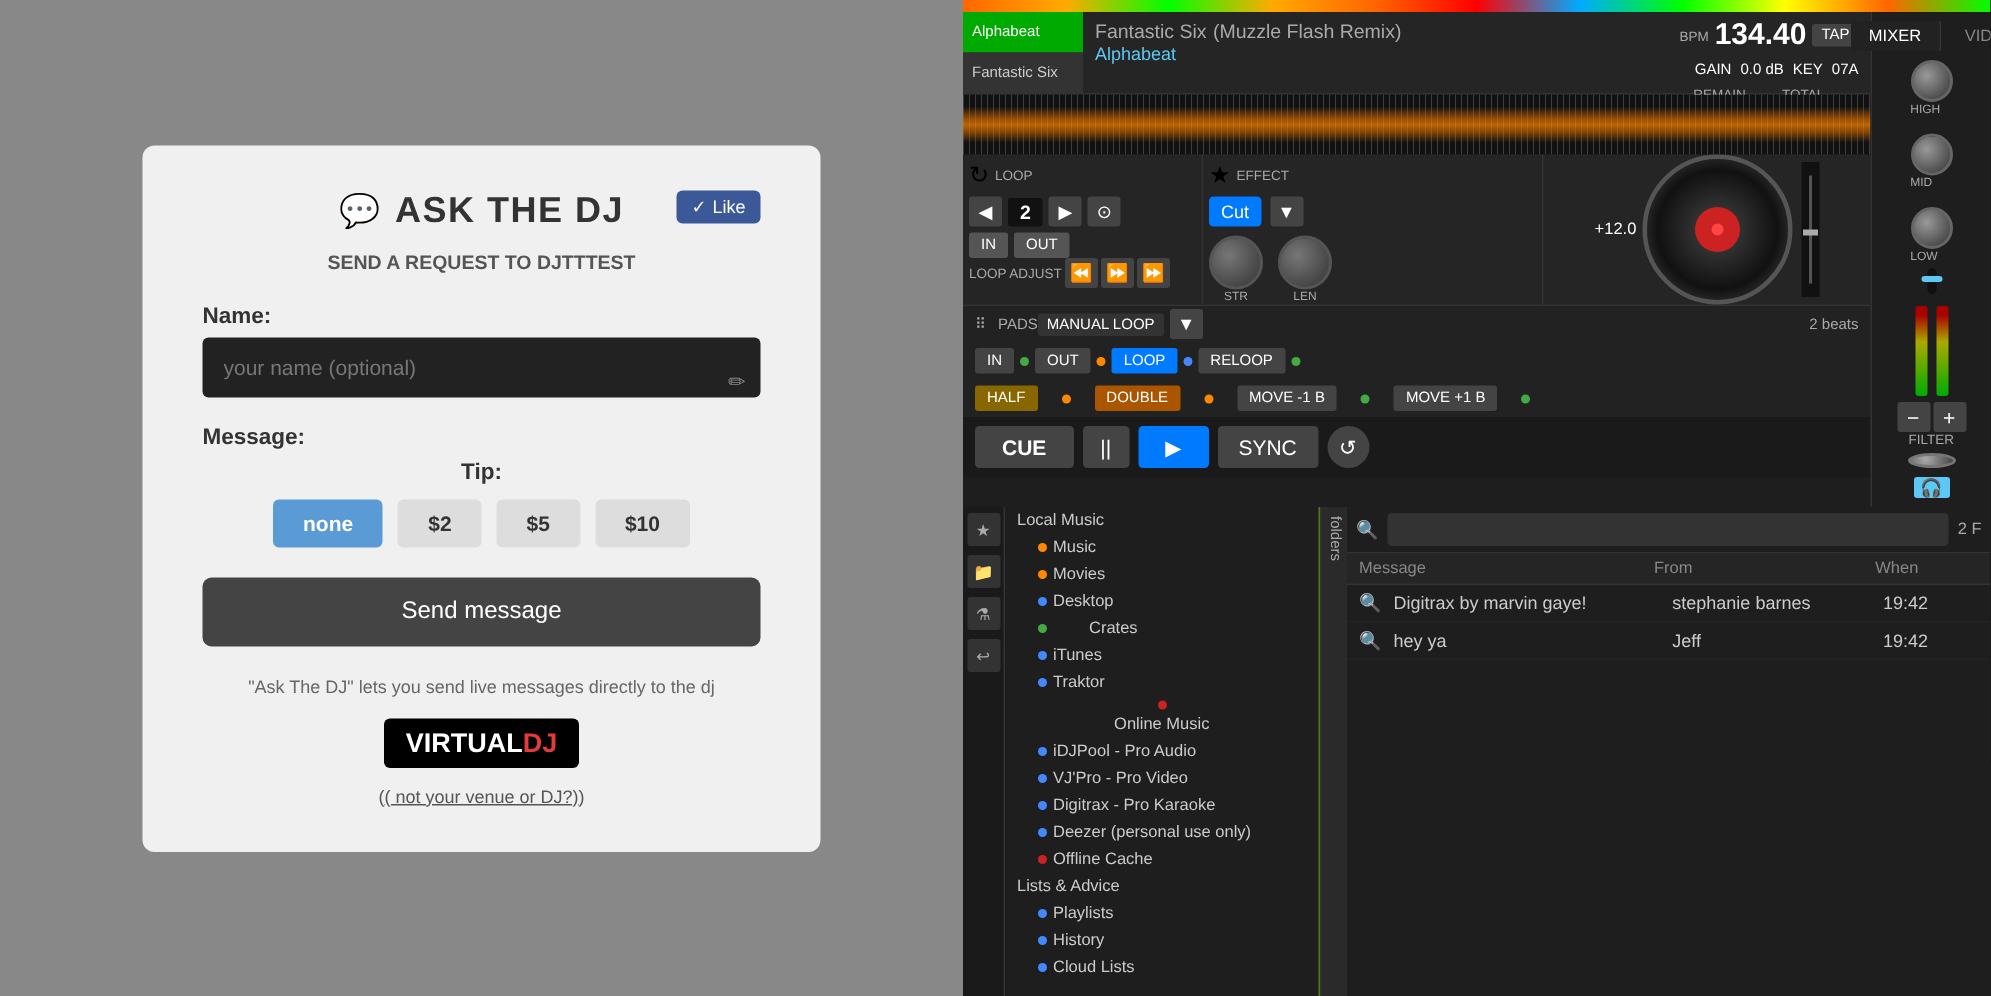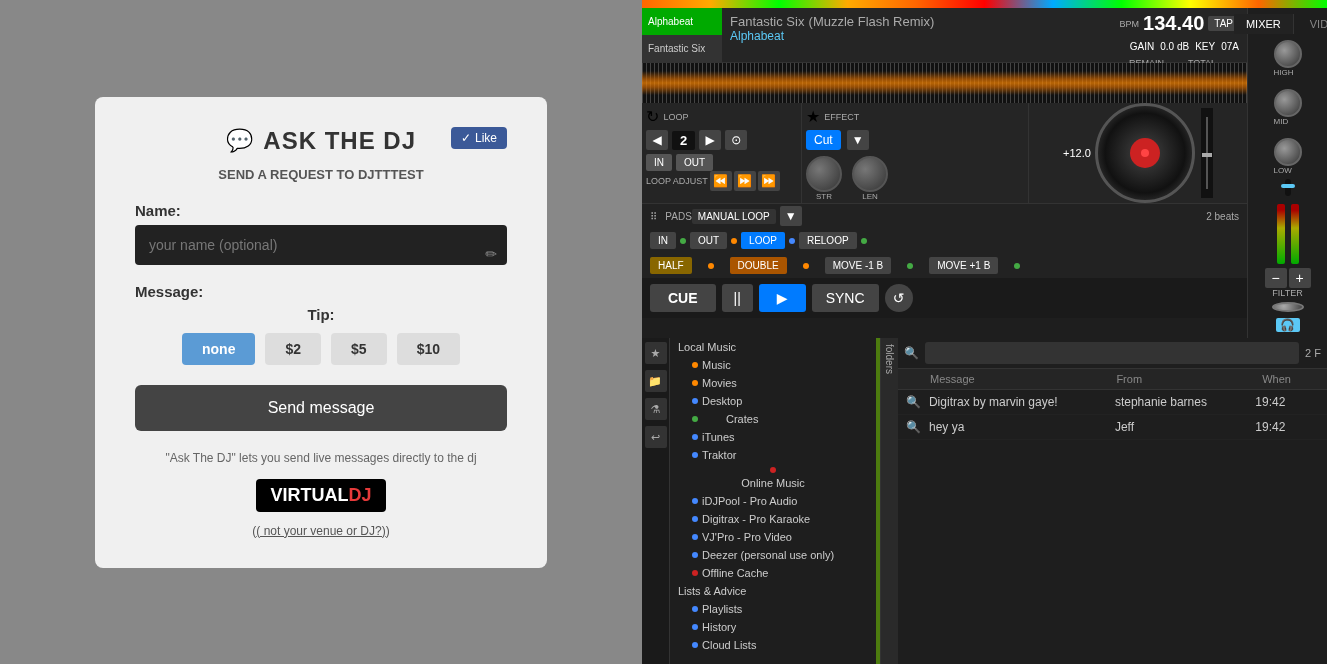--- a/index.html
+++ b/index.html
@@ -764,21 +764,21 @@
       cursor: pointer;
       display: flex;
       align-items: center;
       justify-content: center;
     }
 
     .file-tree {
       width: 210px;
       background: #1e1e1e;
       overflow-y: auto;
-      border-right: 4px solid #4d7c0f;
+      border-right: 1px solid #4d7c0f;
     }
 
     .tree-item {
       display: flex;
       align-items: center;
       padding: 3px 8px;
       font-size: 11px;
       color: #ccc;
       cursor: pointer;
       gap: 4px;
@@ -851,21 +851,20 @@
       border-bottom: 1px solid #333;
     }
 
     .col-msg { flex: 2; }
     .col-from { flex: 1.5; }
     .col-when { flex: 0.7; }
 
     .th {
       font-size: 11px;
       color: #888;
-      margin-left: 24px;
     }
 
     .table-row {
       display: flex;
       align-items: center;
       padding: 5px 8px;
       border-bottom: 1px solid #222;
       gap: 4px;
     }
 
@@ -1208,25 +1207,25 @@
         <div class="tree-item" style="padding-left: 8px; flex-direction: column;">
           <span class="tree-dot dot-red"></span>
           <span>Online Music</span>
         </div>
         <div class="tree-item" style="padding-left: 22px;">
           <span class="tree-dot dot-blue"></span>
           <span>iDJPool - Pro Audio</span>
         </div>
         <div class="tree-item" style="padding-left: 22px;">
           <span class="tree-dot dot-blue"></span>
-          <span>Digitrax - Pro Karaoke</span>
+          <span>VJ'Pro - Pro Video</span>
         </div>
         <div class="tree-item" style="padding-left: 22px;">
           <span class="tree-dot dot-blue"></span>
-          <span>VJ'Pro - Pro Video</span>
+          <span>Digitrax - Pro Karaoke</span>
         </div>
         <div class="tree-item" style="padding-left: 22px;">
           <span class="tree-dot dot-blue"></span>
           <span>Deezer (personal use only)</span>
         </div>
         <div class="tree-item" style="padding-left: 22px;">
           <span class="tree-dot dot-red"></span>
           <span>Offline Cache</span>
         </div>
         <div class="tree-item" style="padding-left: 8px;">

